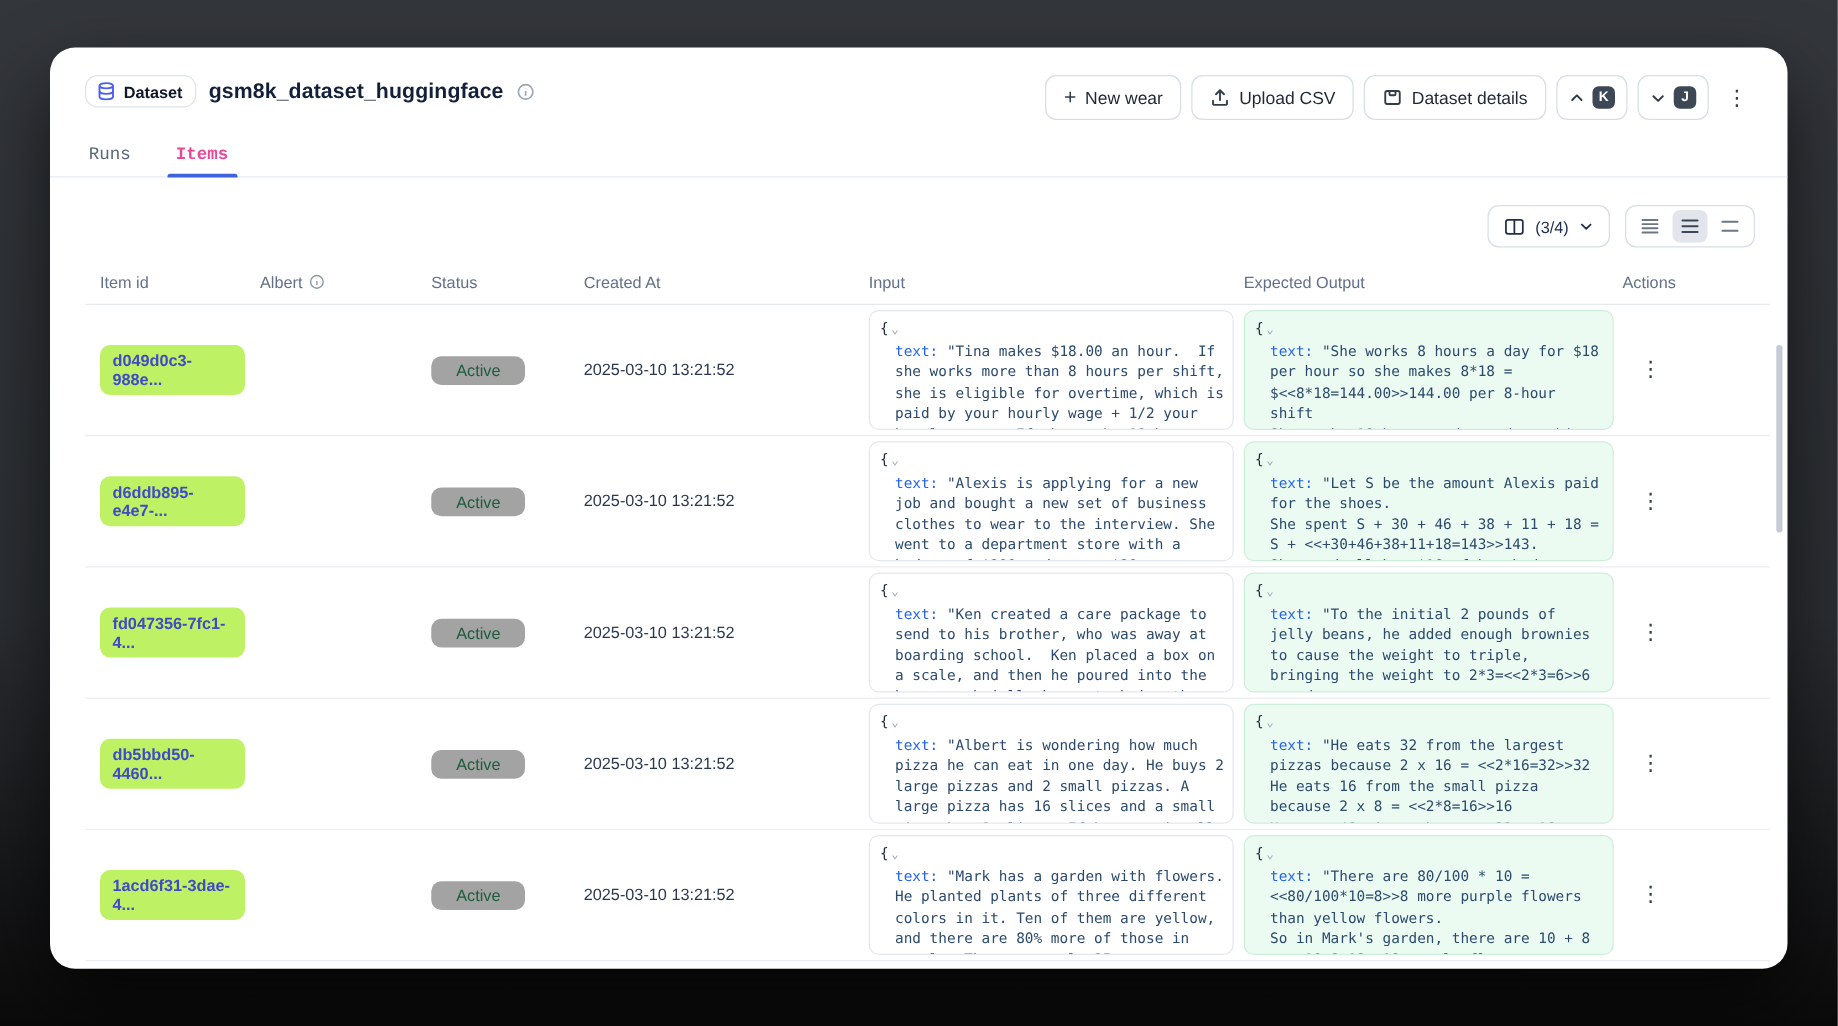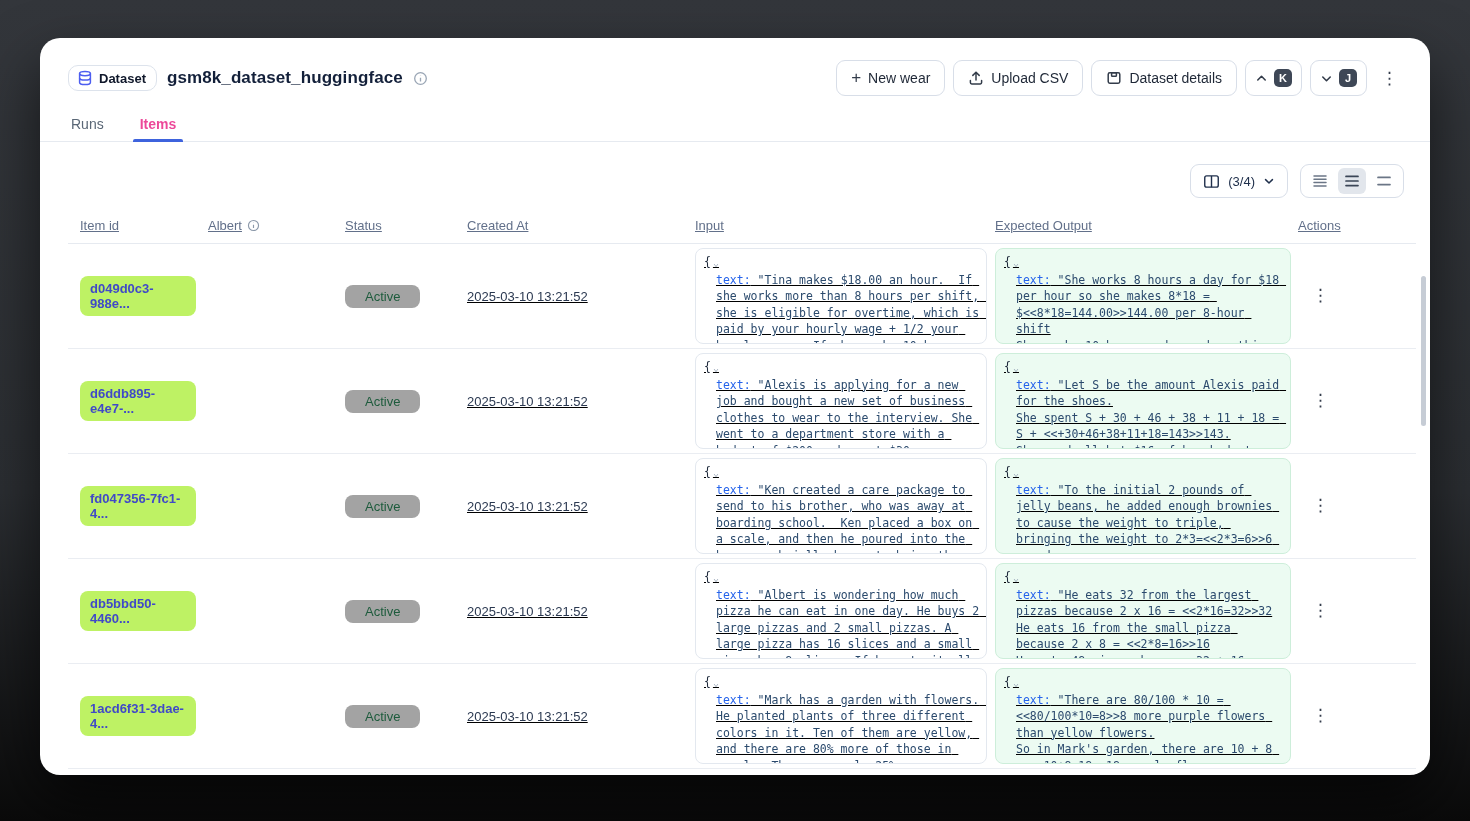--- a/index.html
+++ b/index.html
@@ -4,41 +4,41 @@
 <style>
   * { margin:0; padding:0; box-sizing:border-box; }
   html,body { width:1470px; height:821px; overflow:hidden;
     font-family:"Liberation Sans", sans-serif;
     background:linear-gradient(180deg,#33363b 0%,#2b2e32 60%,#0a0a0a 100%); }
   .card { position:absolute; left:40px; top:38px; width:1390px; height:737px;
     background:#ffffff; border-radius:20px; overflow:hidden;
     box-shadow:0 28px 60px rgba(0,0,0,.6); }
 
   
-  .hdr { display:flex; justify-content:space-between; align-items:center; padding:22px 26px 0 28px; }
+  .hdr { display:flex; justify-content:space-between; align-items:flex-start; padding:22px 26px 0 28px; }
   .hdr-left { display:flex; align-items:center; gap:10px; }
   .badge { display:flex; align-items:center; gap:6px; border:1px solid #dde3ec;
     border-radius:10px; padding:4px 10px 4px 8px; background:#fff; }
   .badge-label { font-size:13px; font-weight:700; color:#0f172a; }
   .title { font-size:17px; font-weight:700; color:#13203a; letter-spacing:.1px; }
   .info-i { display:inline-flex; }
   .hdr-right { display:flex; align-items:center; gap:8px; }
   .btn { display:flex; align-items:center; gap:7px; height:36px; padding:0 14px;
     background:#fff; border:1px solid #d8dee8; border-radius:9px;
     font-size:14px; color:#1e2736; font-weight:500; cursor:pointer; }
   .btn-sm { padding:0 9px; gap:6px; }
   .keycap { display:inline-flex; align-items:center; justify-content:center;
     width:18px; height:18px; border-radius:5px; background:#3e4756; color:#fff;
     font-size:11px; font-weight:700; }
   .kebab-btn { border:none; background:transparent; padding:0 6px; height:36px;
     display:flex; align-items:center; cursor:pointer; }
   .kebab { font-size:17px; color:#343d4c; line-height:1; }
 
   
-  .tabs { display:flex; gap:30px; padding:0 28px; margin-top:12px; border-bottom:1px solid #e6eaf0; }
+  .tabs { display:flex; gap:30px; padding:0 28px; margin-top:12px; border-bottom:1px solid #e6eaf0;font-family:Liberation Mono, monospace; }
   .tab { font-size:14px; padding:8px 3px 9px; color:#5a6776; cursor:pointer; position:relative; }
   .tab.active { color:#ec4899; font-weight:700; }
   .tab.active::after { content:""; position:absolute; left:-4px; right:-4px; bottom:-1px;
     height:3px; background:#3e63dd; border-radius:2px 2px 0 0; }
 
   
   .controls { display:flex; justify-content:flex-end; align-items:flex-start; gap:12px;
     margin:22px 26px 10px; }
   .cols-btn { display:flex; align-items:center; gap:8px; height:34px; padding:0 12px;
     border:1px solid #d8dee8; border-radius:9px; background:#fff; cursor:pointer; }
@@ -48,21 +48,21 @@
   .den-btn { display:flex; align-items:center; justify-content:center; width:28px; height:26px;
     border-radius:6px; cursor:pointer; }
   .den-btn.selected { background:#e2e6ec; }
 
   
   .table { margin:0 14px 0 28px; position:relative; }
   .trow { display:flex; align-items:center; }
   .col-id { width:128px; } .col-src { width:137px; } .col-status { width:122px; }
   .col-created { width:228px; } .col-input { width:300px; } .col-expected { width:303px; }
   .col-actions { flex:1; }
-  .cell { padding-left:12px;text-decoration:underline; }
+  .cell { padding-left:12px; }
   .thead .cell { font-size:13px; color:#62708a; font-weight:500; padding-top:10px; padding-bottom:10px; }
   .thead { border-bottom:1px solid #e6eaf0; }
   .th-with-icon { display:flex; align-items:center; gap:5px; }
   .drow { height:105px; border-bottom:1px solid #eaedf2; }
   .id-pill { display:inline-block; background:#bef264; color:#4049c8; font-weight:700;
     font-size:13px; padding:5px 10px; border-radius:8px; cursor:pointer; }
   .status-pill { display:inline-block; background:#a3a3a3; color:#1d5b3c; font-size:13px;
     padding:4px 20px; border-radius:8px; }
   .created { font-size:13px; color:#2a3850; }
 

